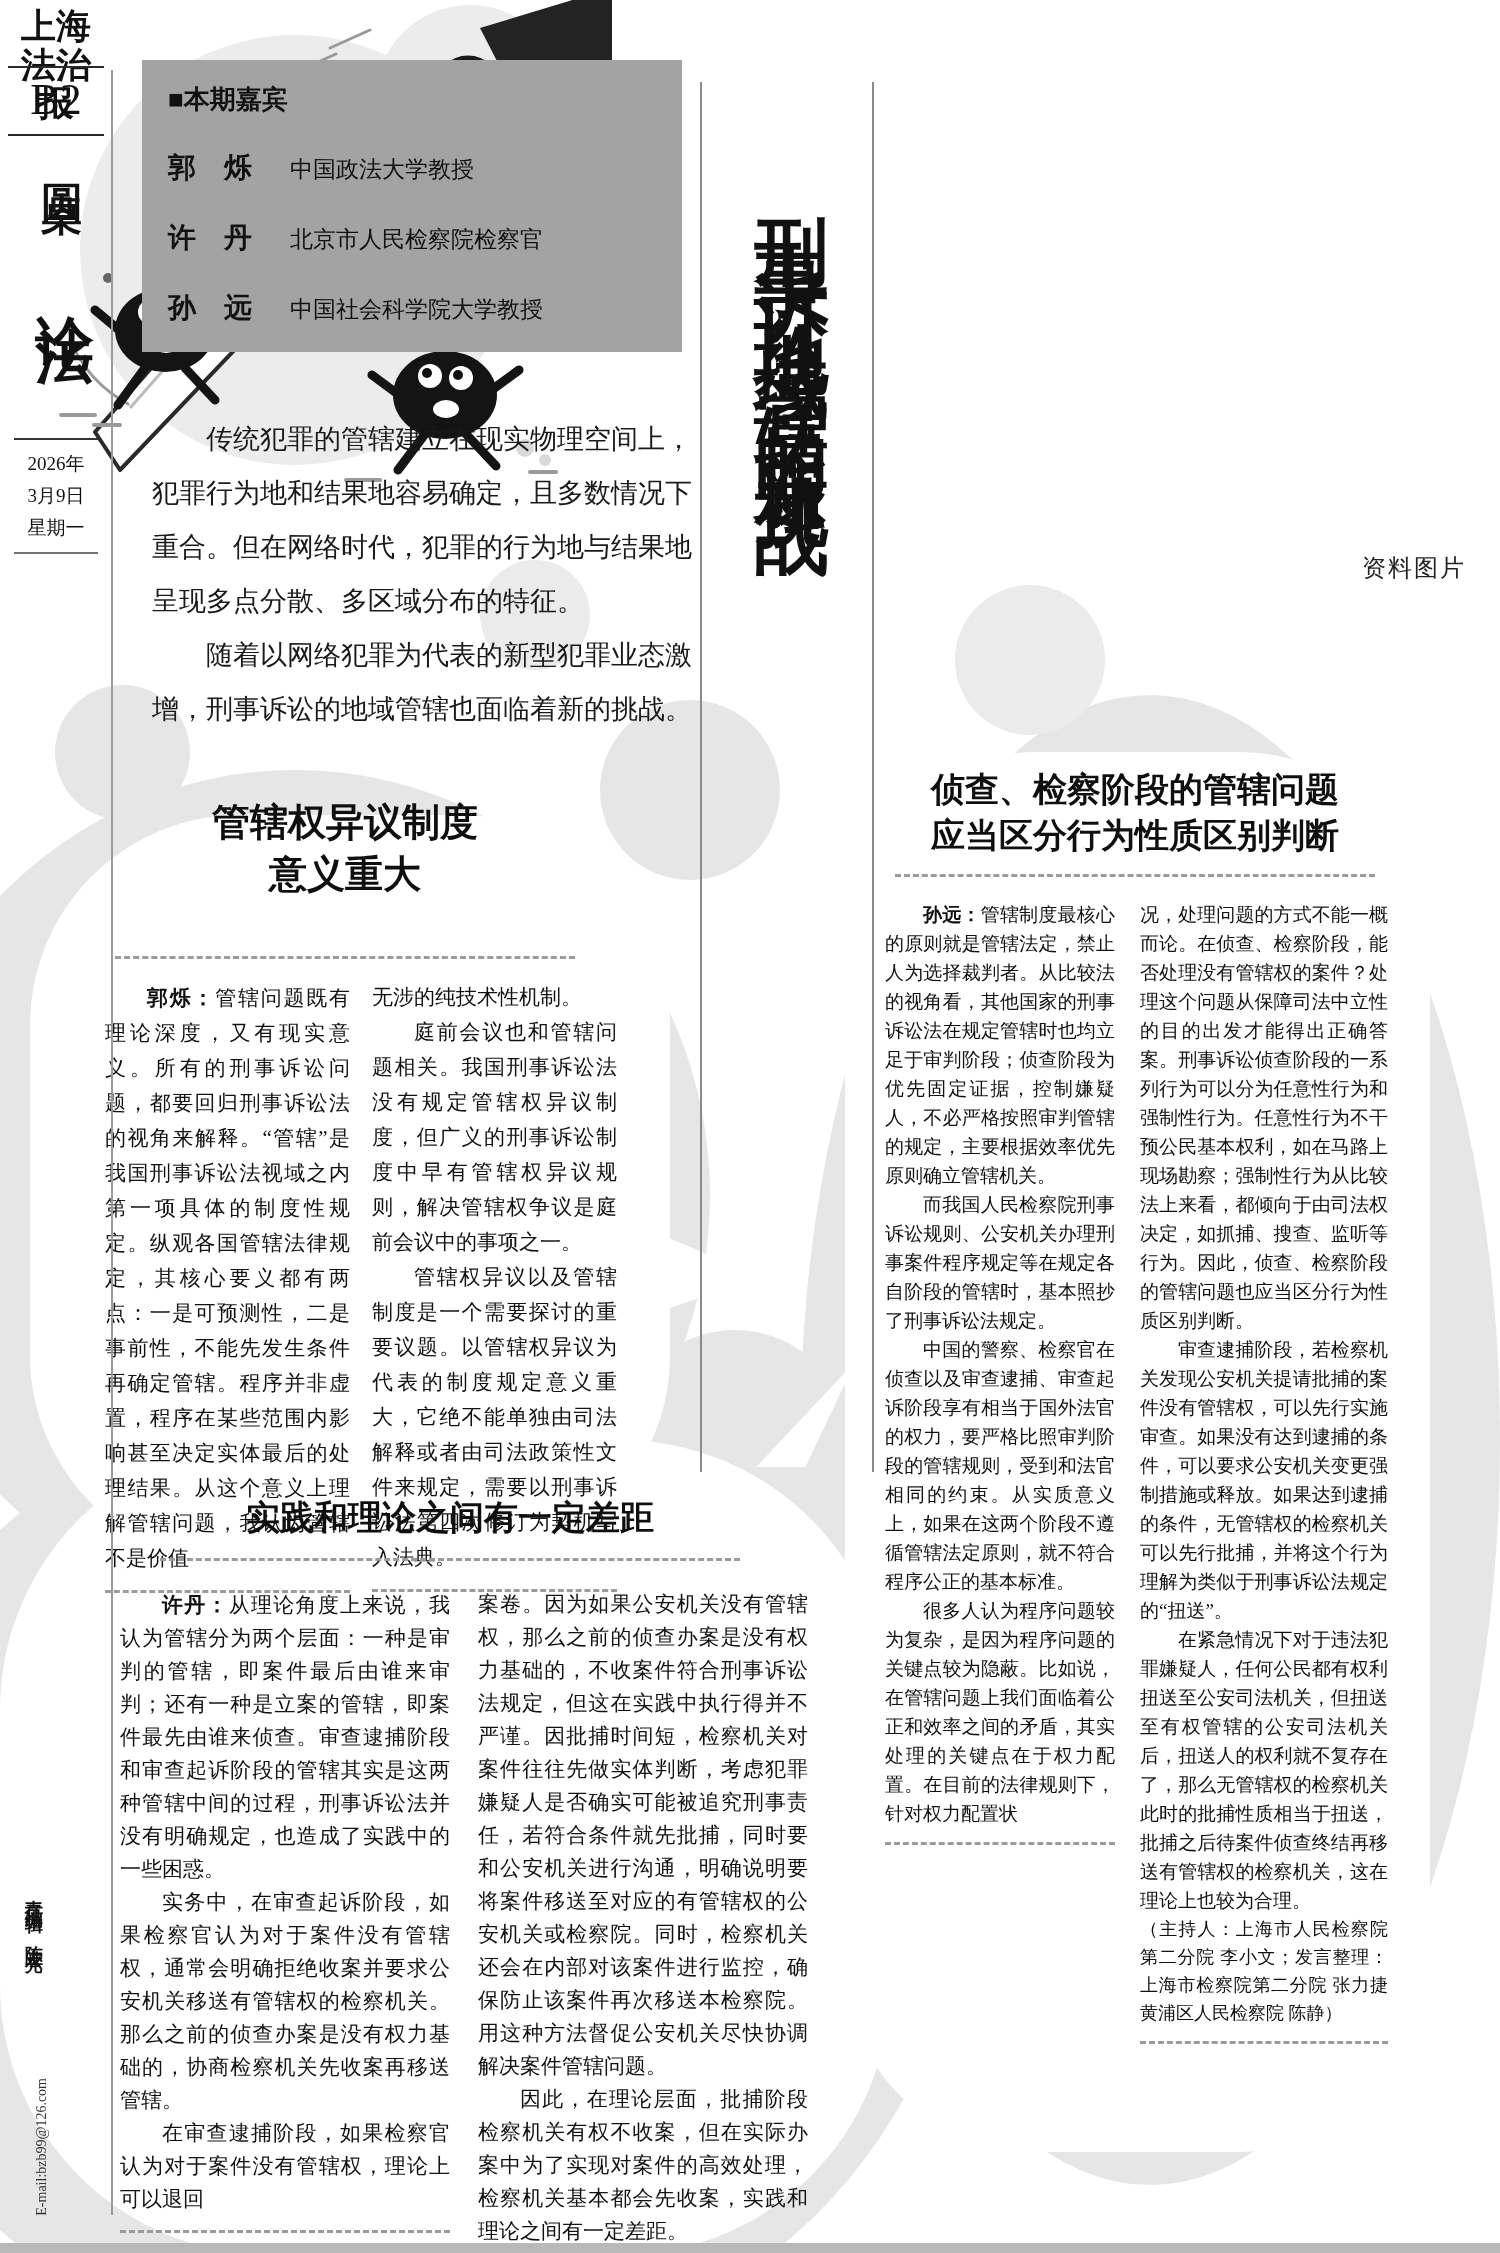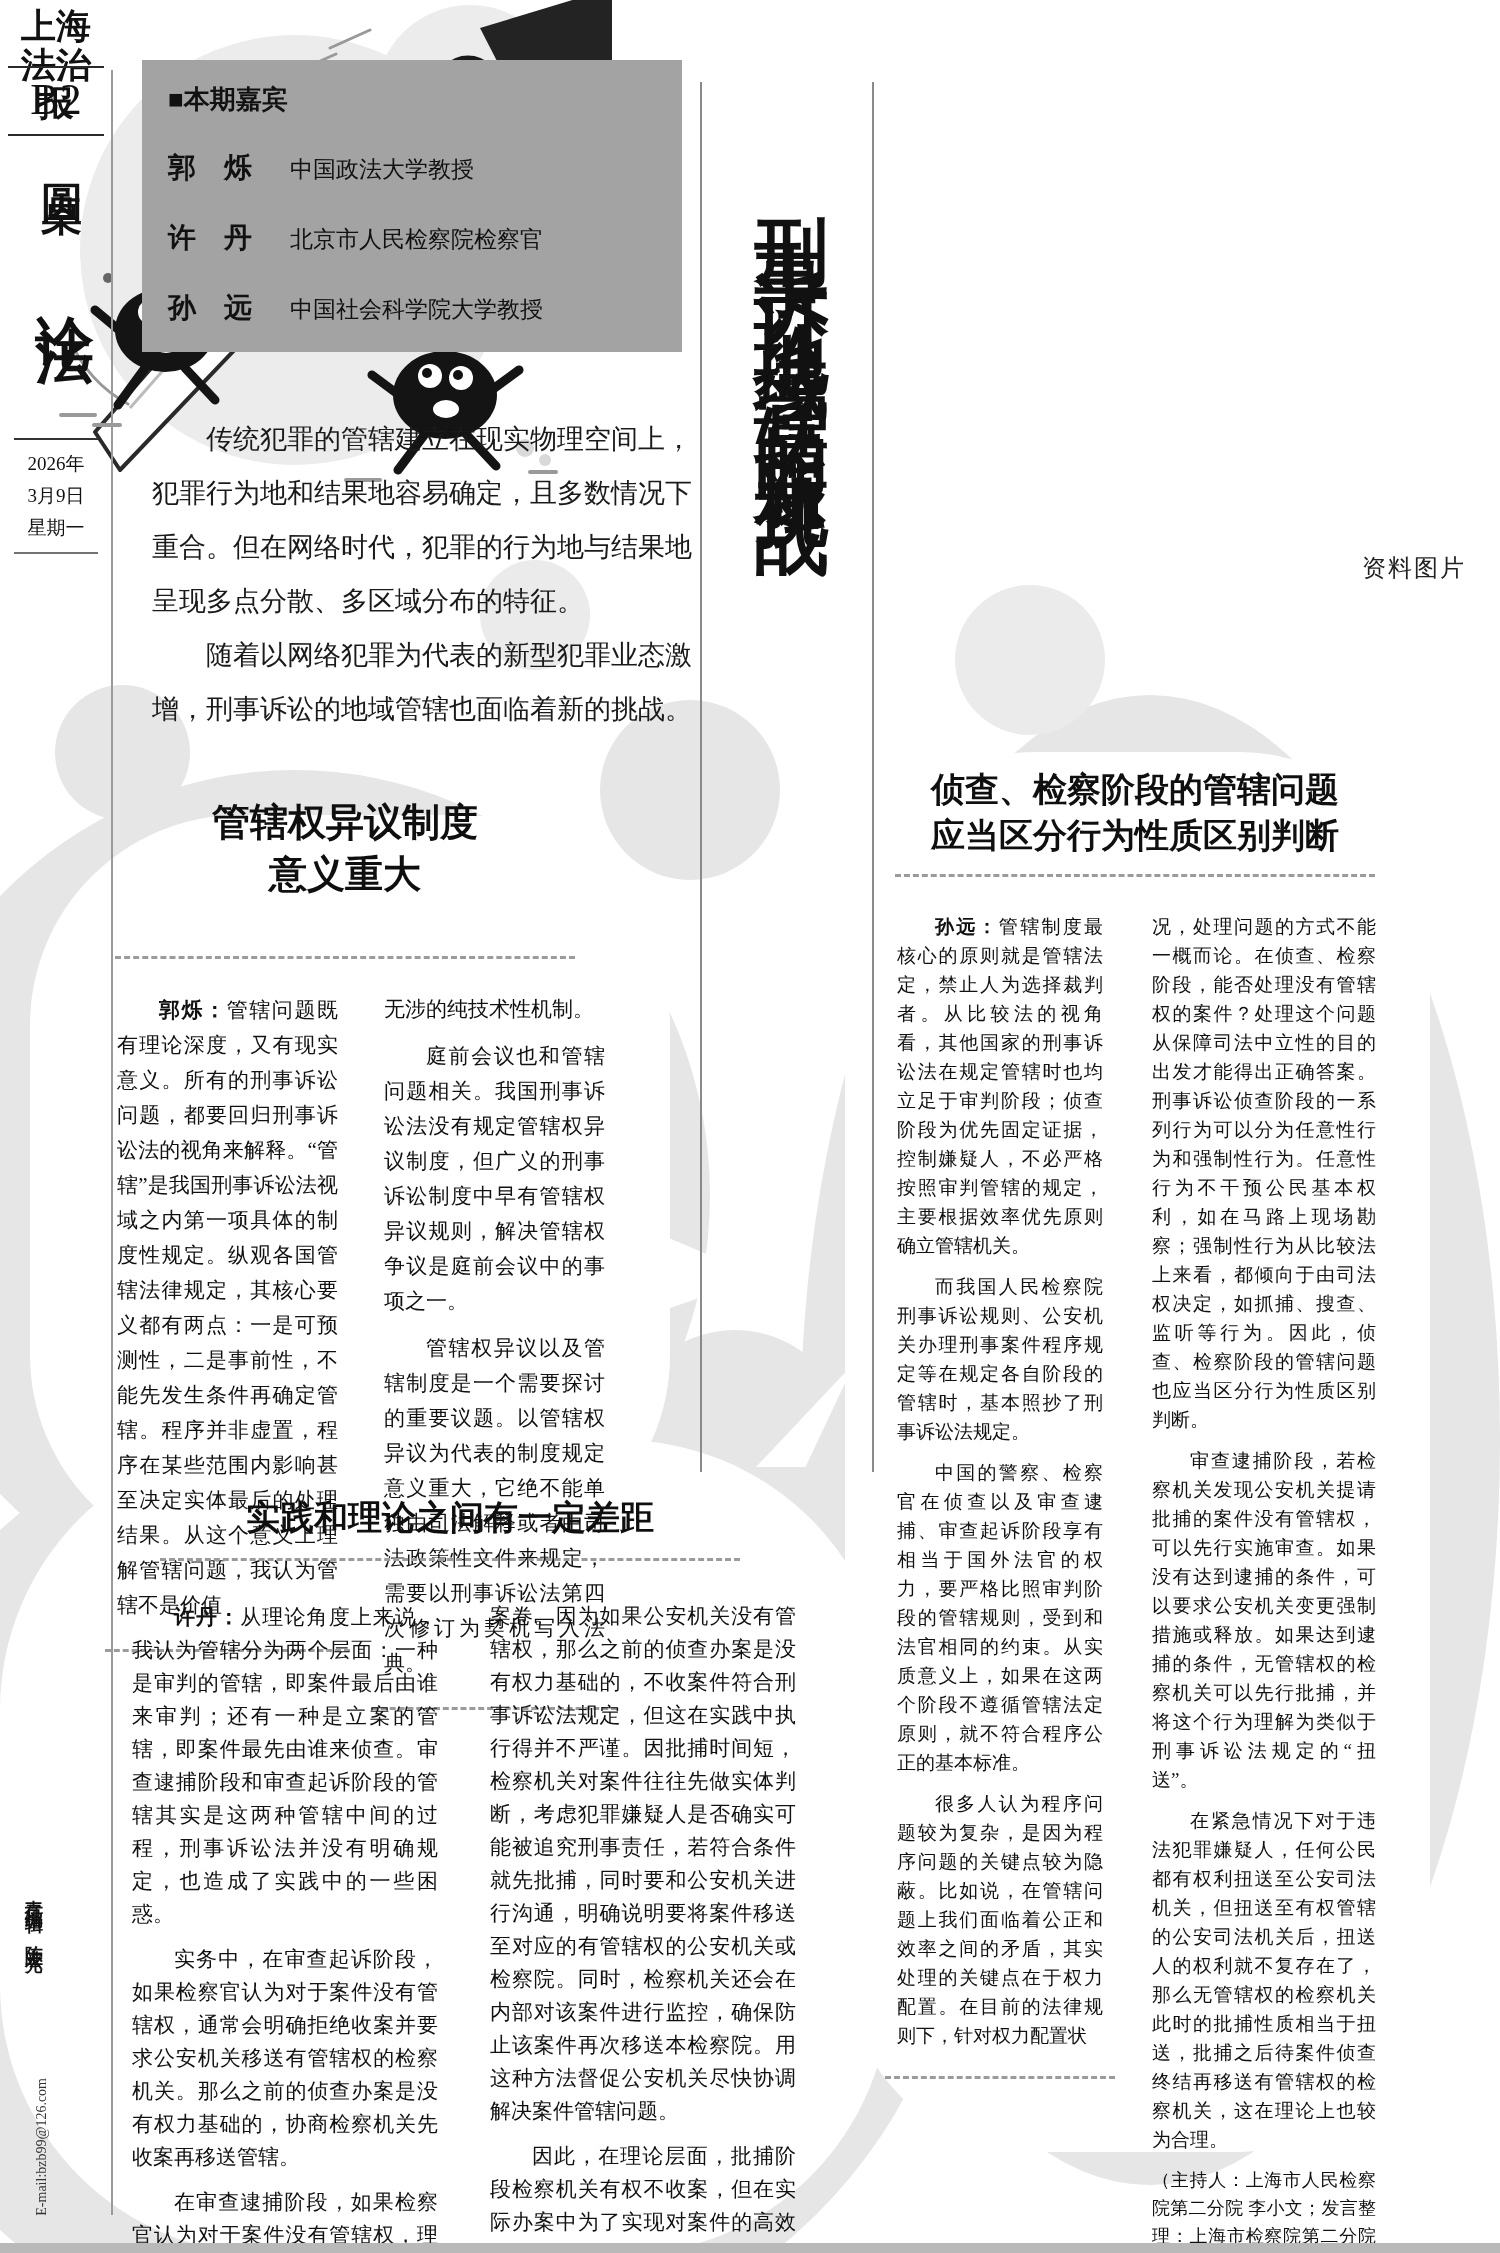--- a/index.html
+++ b/index.html
@@ -59,21 +59,21 @@
   .sec-title { text-align:center; font-weight:bold; color:#0f0f0f; }
   .s1-title { left:95px; top:796px; width:500px; font-size:38px; line-height:52px; }
   .s2-title { left:875px; top:766px; width:520px; font-size:34px; line-height:46px; }
   .s3-title { left:190px; top:1494px; width:520px; font-size:34px; line-height:46px; }
 
   .dash1 { left:115px; top:956px; width:460px; }
   .dash2 { left:895px; top:874px; width:480px; }
   .dash3 { left:160px; top:1558px; width:580px; }
 
   .col { text-align:justify; padding-bottom:14px; border-bottom:3px dashed #9b9b9b; }
-  .col p { margin:12px; text-indent:2em; }
+  .col p { margin:0; text-indent:2em; }
   .col p.cont { text-indent:0; }
   .spk { font-family:"Liberation Sans","DejaVu Sans",sans-serif; }
 
   .s1c1 { left:105px; top:980px; width:245px; font-size:21px; line-height:35px; }
   .s1c2 { left:372px; top:980px; width:245px; font-size:21px; line-height:35px; }
 
   .s2c1 { left:885px; top:900px; width:230px; font-size:19px; line-height:29px; }
   .s2c2 { left:1140px; top:900px; width:248px; font-size:19px; line-height:29px; }
   .credits { font-size:18px; line-height:28px; margin-top:10px; }
 

